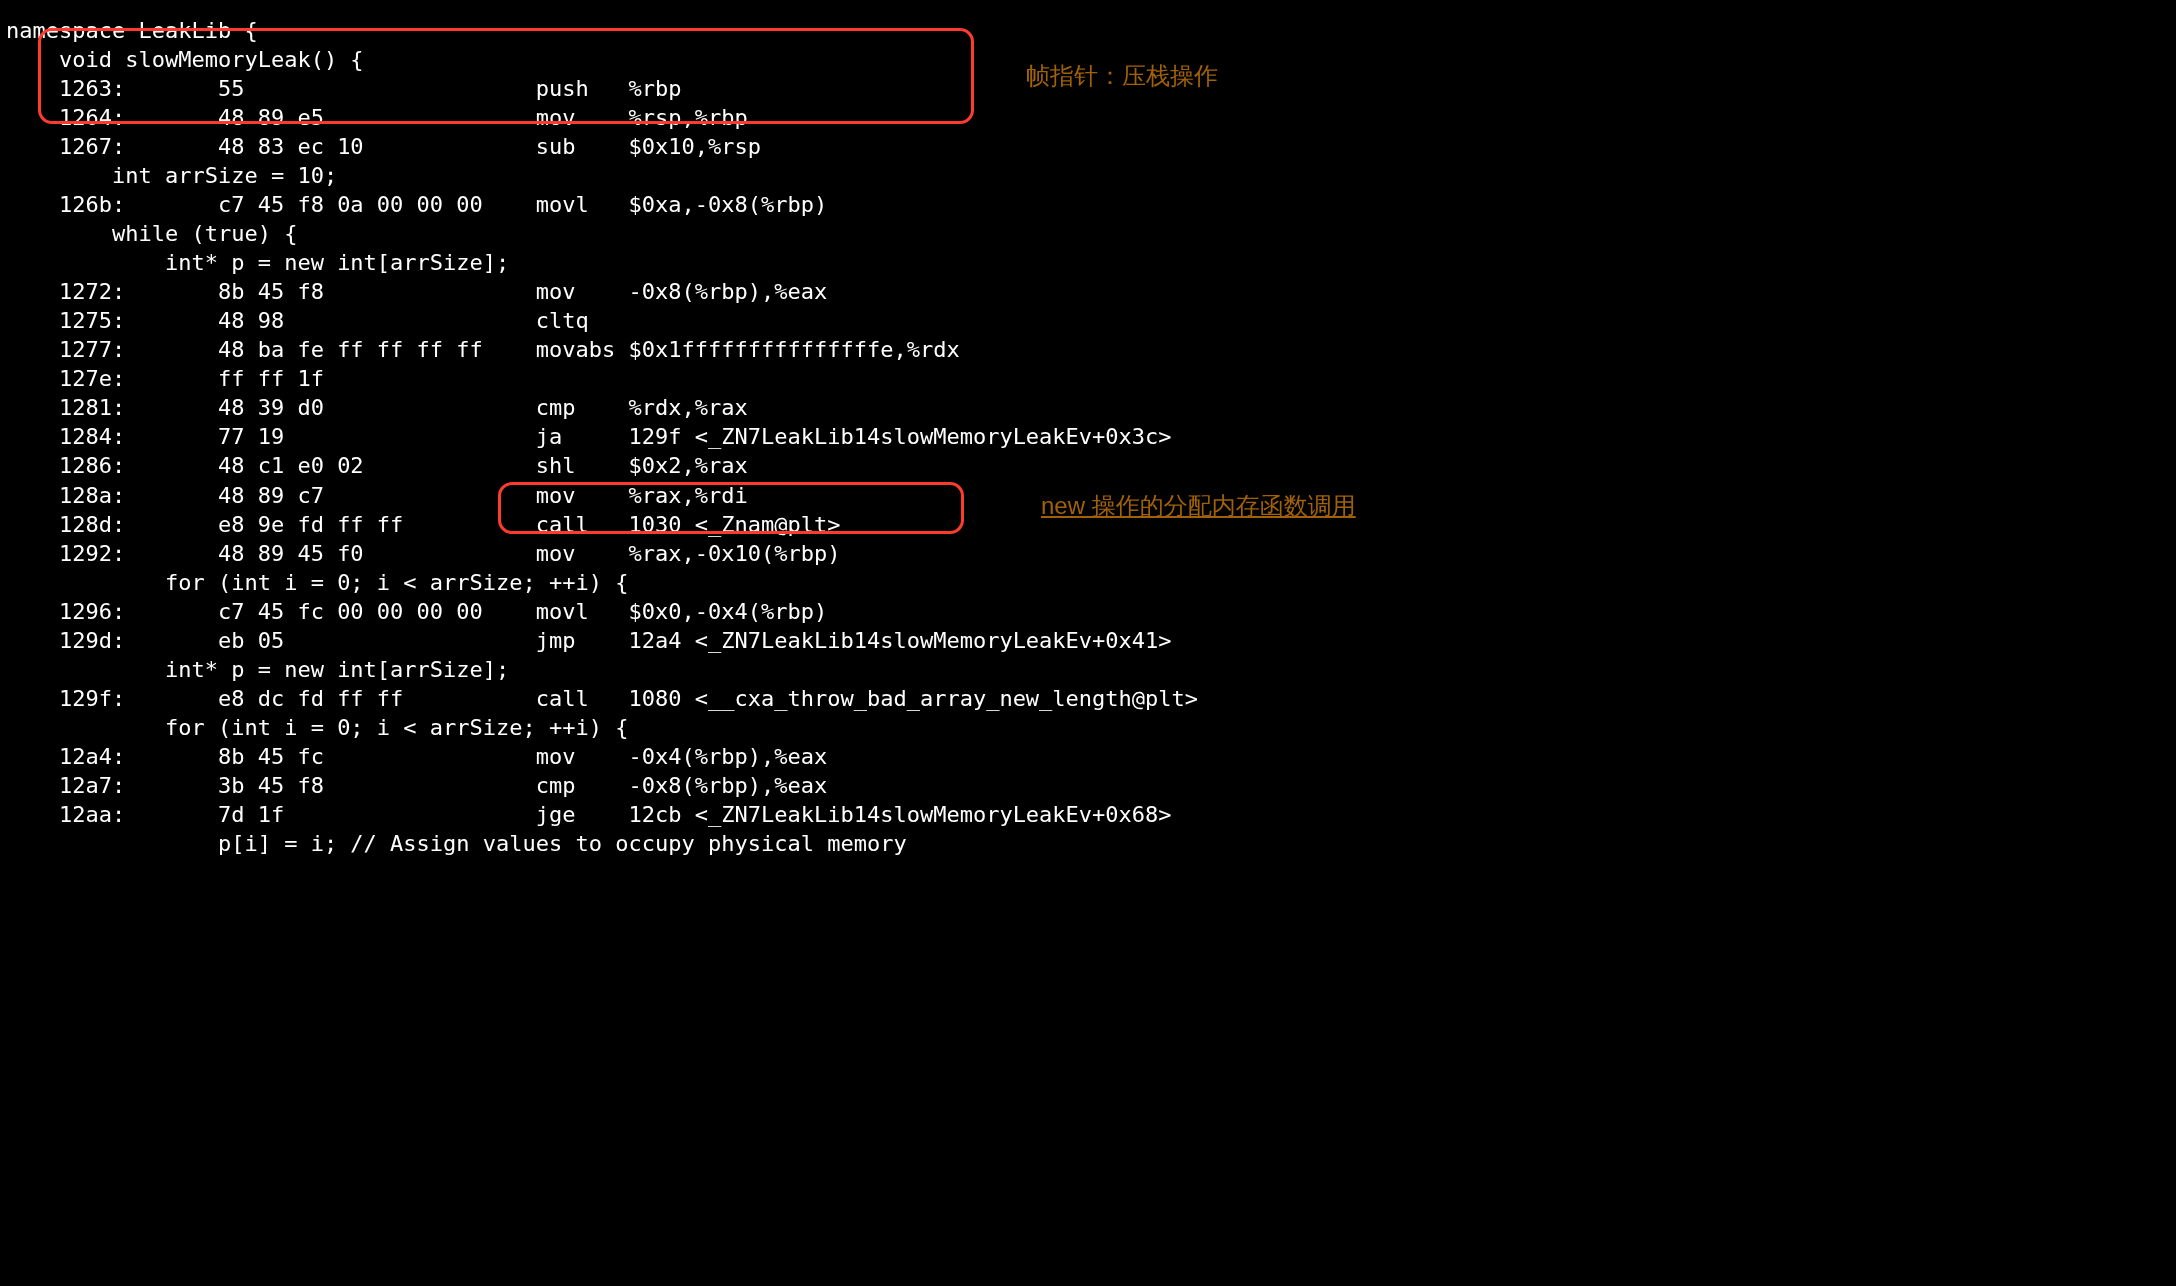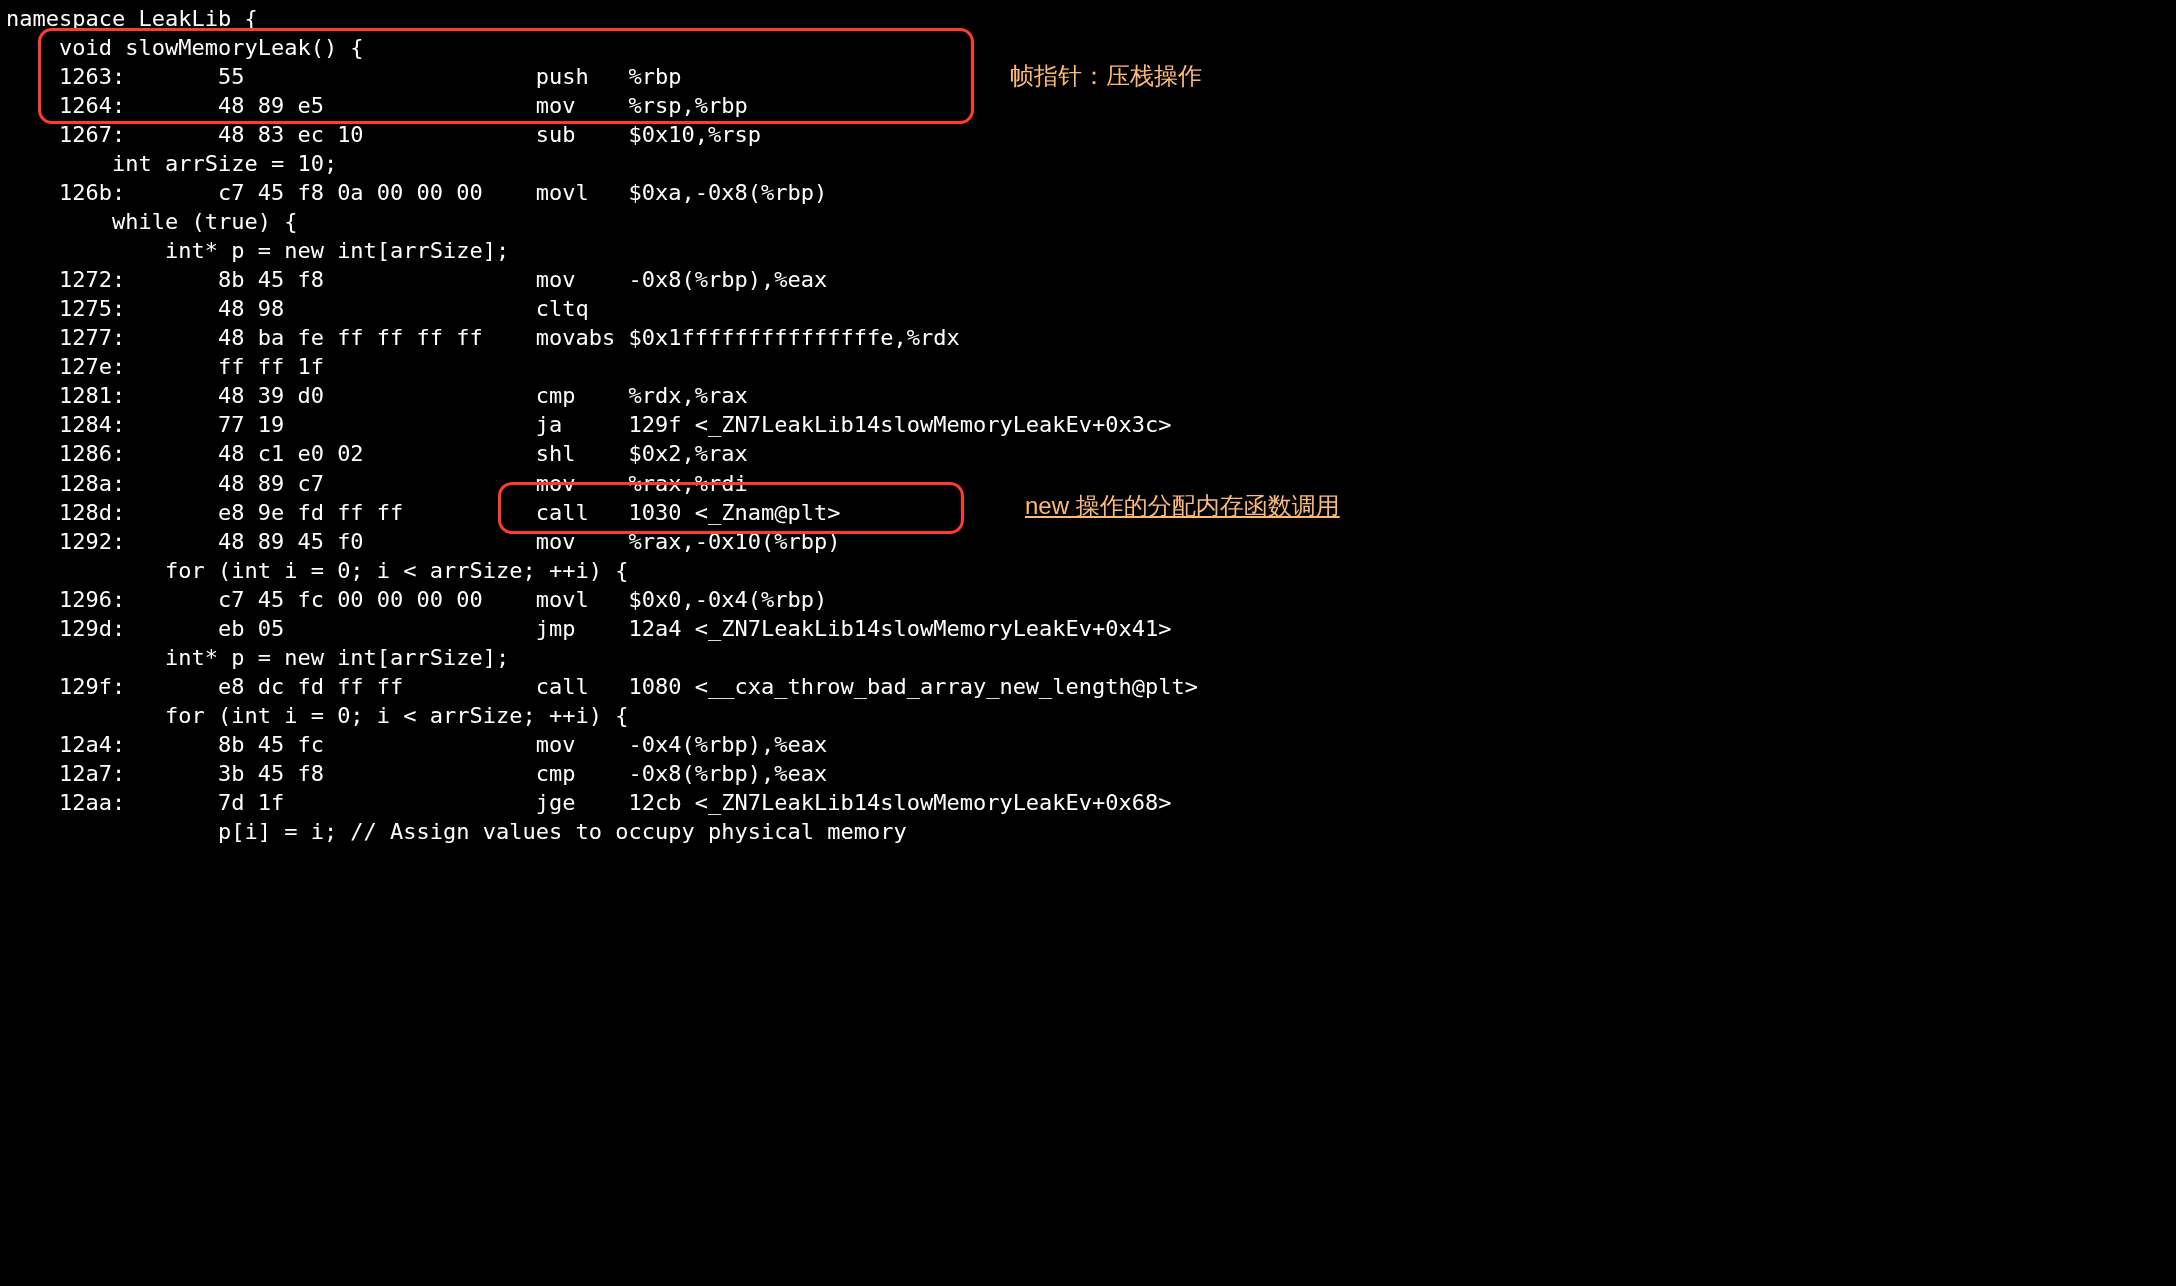--- a/index.html
+++ b/index.html
@@ -10,28 +10,29 @@
     font-family: "Menlo", "Consolas", "DejaVu Sans Mono", monospace;
     font-size: 22px;
     line-height: 1.32;
     width: 2176px;
     height: 1286px;
     overflow: hidden;
   }
   .code {
     position: relative;
     white-space: pre;
-    padding: 4px 6px;
+    padding: 16px 6px;
   }
   .anno {
     position: absolute;
-    color: #fdba74;
+    color: #a16207;
     font-family: "PingFang SC", "Hiragino Sans GB", "Microsoft YaHei", sans-serif;
     font-size: 24px;
     white-space: nowrap;
+    margin-left: 16px;
   }
   .box {
     position: absolute;
     border: 3px solid #ff3b30;
     border-radius: 14px;
     pointer-events: none;
   }
 </style>
 </head>
 <body>

